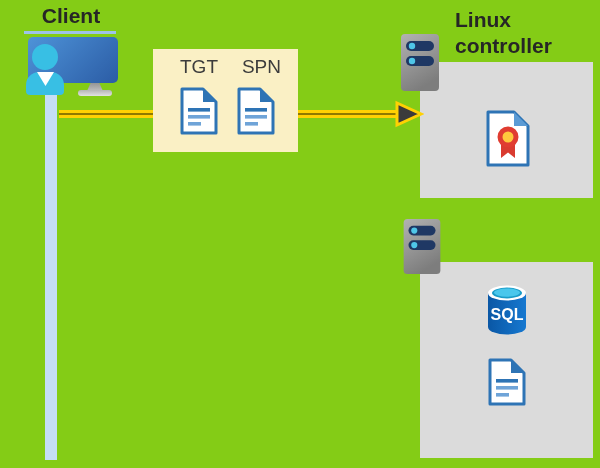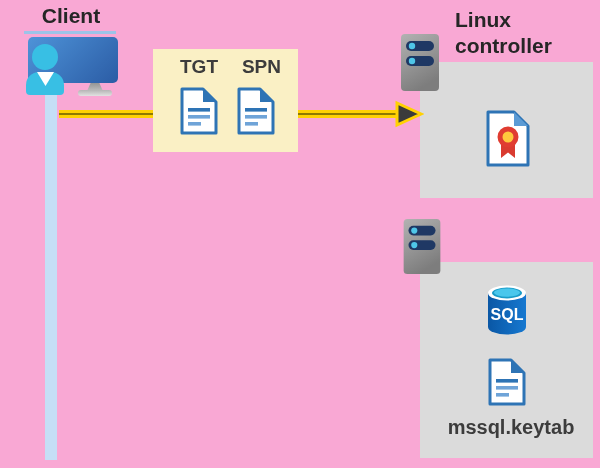--- a/index.html
+++ b/index.html
@@ -1,28 +1,28 @@
 <!DOCTYPE html>
 <html><head>
 <meta charset="utf-8">
 <style>
   html,body{margin:0;padding:0;background:#ffffff;}
   .canvas{
-    position:relative;width:600px;height:468px;background:#f9a8d4;overflow:hidden;
+    position:relative;width:600px;height:468px;background:#84cc16;overflow:hidden;
     font-family:"Liberation Sans","DejaVu Sans",sans-serif;
   }
   .abs{position:absolute;}
 
   
   .title{font-weight:bold;color:#262626;font-size:21px;line-height:26px;}
   .client-label{left:22px;top:3px;width:98px;text-align:center;}
   .client-underline{left:24px;top:31px;width:92px;height:3px;background:#9DC3E8;}
   .dc-label{left:455px;top:7px;width:140px;}
   .linux-label{left:450px;top:228px;width:148px;white-space:nowrap;}
-  .small-label{font-size:19px;color:#3C3C3C;font-weight:bold;}
+  .small-label{font-size:19px;color:#3C3C3C;}
   .tgt-label{left:174px;top:56px;width:50px;text-align:center;}
   .spn-label{left:231px;top:56px;width:50px;text-align:right;}
   .keytab-label{left:436px;top:416px;width:150px;text-align:center;font-size:20px;}
 
   
   .monitor{left:28px;top:37px;width:90px;height:46px;border-radius:5px;
     background:linear-gradient(135deg,#4E93D8 0%,#2B5CA5 100%);z-index:2;}
   .stand-neck{left:84px;top:82px;width:22px;height:10px;
     background:linear-gradient(180deg,#8F8F8F,#C4C4C4);
     clip-path:polygon(32% 0,68% 0,88% 100%,12% 100%);z-index:1;}
@@ -148,15 +148,14 @@
   </svg>
 
   <svg class="abs icon" style="left:488px;top:358px" width="38" height="48" viewBox="0 0 38 48">
     <path d="M2 2 H23 L36 15 V46 H2 Z" fill="#ffffff" stroke="#2E74B5" stroke-width="3" stroke-linejoin="round"></path>
     <path d="M23 2 V15 H36 Z" fill="#2E74B5"></path>
     <rect x="8" y="21" width="22" height="3.6" fill="#2E74B5"></rect>
     <rect x="8" y="28" width="22" height="3.6" fill="#6FA4D8"></rect>
     <rect x="8" y="35" width="13" height="3.6" fill="#6FA4D8"></rect>
   </svg>
 
-  <div class="abs small-label keytab-label" style="z-index:3">mssql.keytab</div>
 
 </div>
 
 </body></html>

